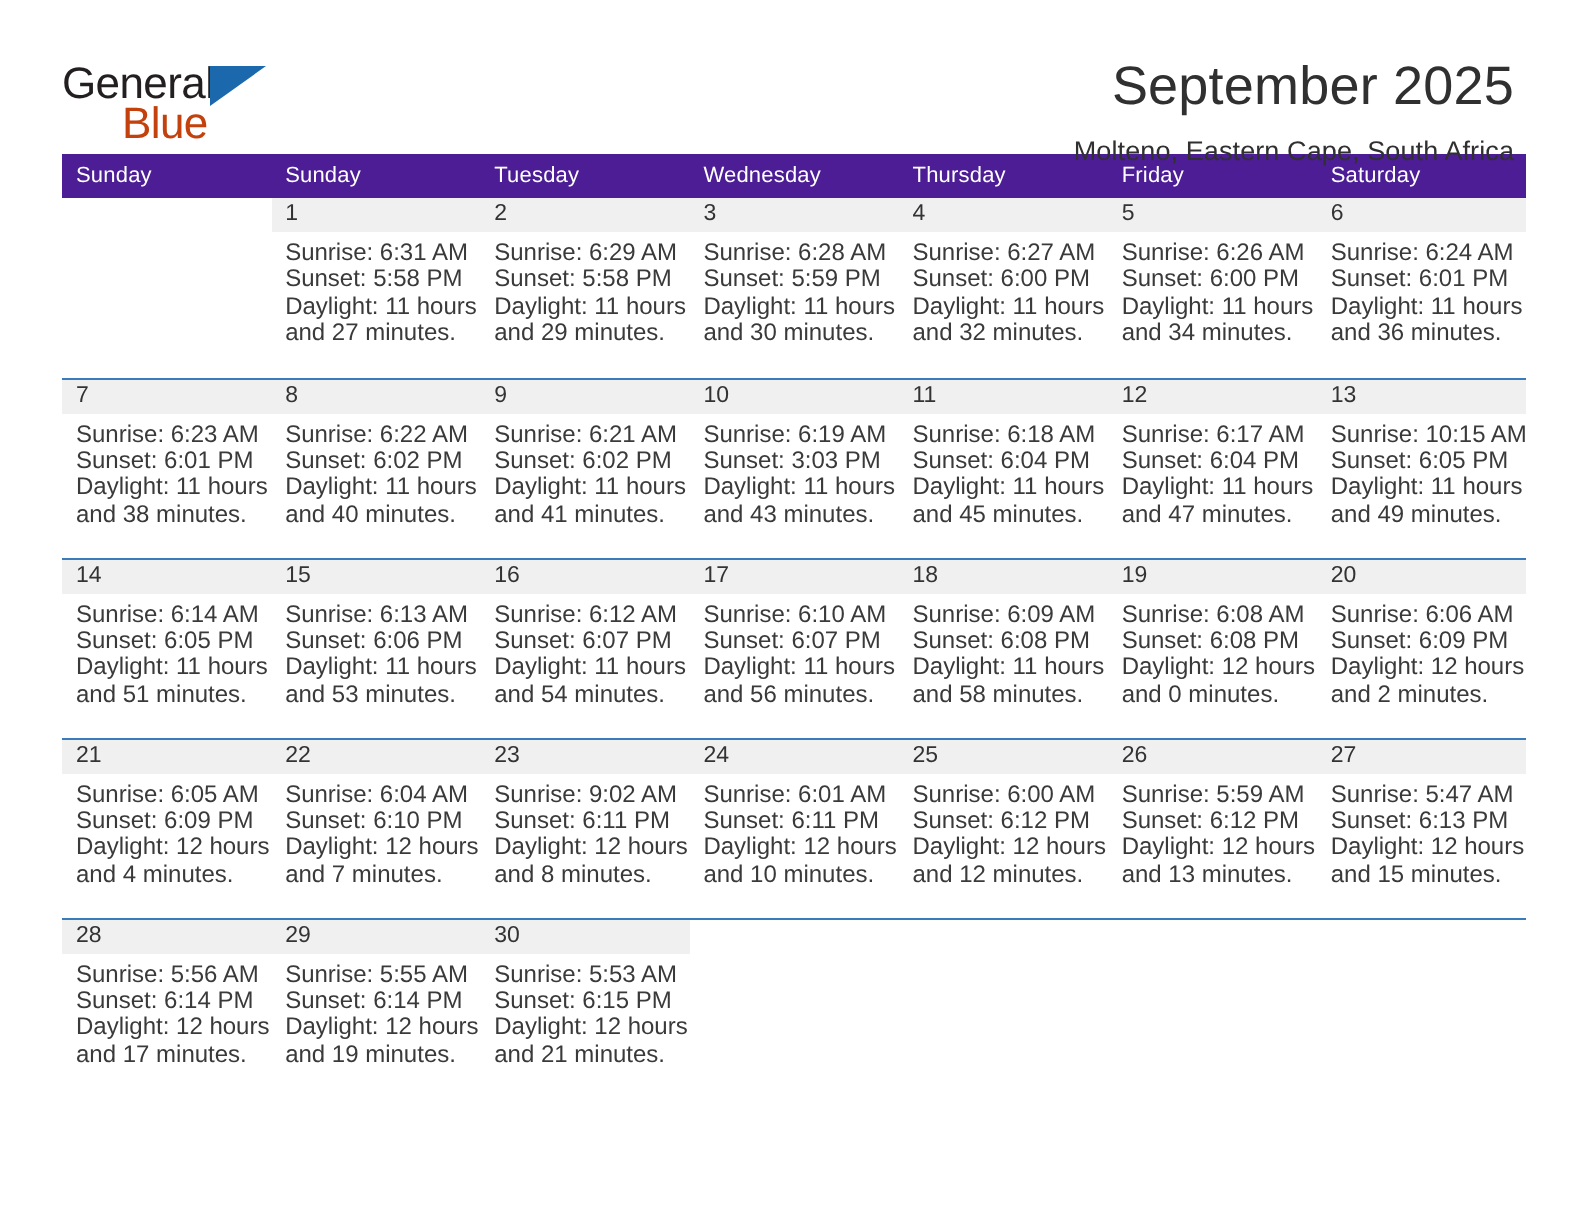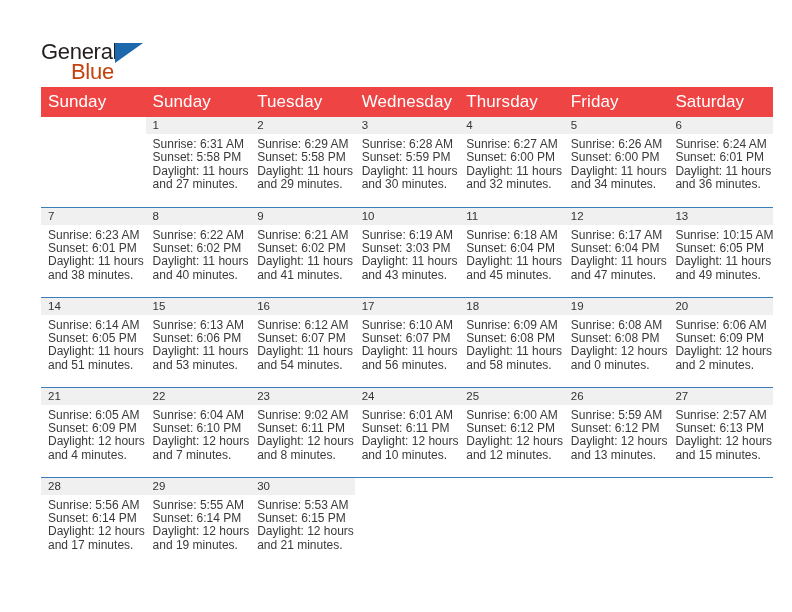--- a/index.html
+++ b/index.html
@@ -8,21 +8,21 @@
     width: 792px; height: 612px;
     background: #ffffff;
     font-family: "Liberation Sans", sans-serif;
     color: #222222;
     overflow: hidden;
   }
   .page {
     position: relative;
     width: 792px;
     height: 480px;
-    padding: 11px;
+    padding: 1px;
   }
 
   
   .header {
     display: flex;
     align-items: flex-start;
     justify-content: space-between;
     padding: 28px 34px 0 30px;
     height: 76px;
   }
@@ -76,24 +76,24 @@
   }
 
   
   .calendar {
     margin: 0 30px 0 30px;
     width: 732px;
     border-collapse: collapse;
     table-layout: fixed;
   }
   .calendar th {
-    background: #ef4444;
+    background: #4c1d95;
     color: #ffffff;
     font-weight: normal;
-    font-size: 17px;
+    font-size: 11px;
     text-align: left;
     padding: 5px 0 5px 7px;
     height: 21px;
     letter-spacing: 0.1px;
   }
   .calendar td {
     vertical-align: top;
     width: 104.57px;
     padding: 0;
     border-top: 1px solid #3a7cba;
@@ -127,20 +127,24 @@
 <div class="page">
 
   <div class="header">
 
     <div class="logo">
       <span class="logo-general">General</span>
       <span class="logo-triangle"></span>
       <span class="logo-blue">Blue</span>
     </div>
 
+    <div class="title-block">
+      <div class="cal-title">September 2025</div>
+      <div class="cal-subtitle">Molteno, Eastern Cape, South Africa</div>
+    </div>
 
   </div>
 
   <table class="calendar">
     <thead>
       <tr>
         <th>Sunday</th>
         <th>Sunday</th>
         <th>Tuesday</th>
         <th>Wednesday</th>
@@ -390,21 +394,21 @@
             <div class="cell-body">
               <div>Sunrise: 5:59 AM</div>
               <div>Sunset: 6:12 PM</div>
               <div>Daylight: 12 hours</div>
               <div>and 13 minutes.</div>
             </div>
           </td>
           <td>
             <div class="daynum-band">27</div>
             <div class="cell-body">
-              <div>Sunrise: 2:57 AM</div>
+              <div>Sunrise: 5:47 AM</div>
               <div>Sunset: 6:13 PM</div>
               <div>Daylight: 12 hours</div>
               <div>and 15 minutes.</div>
             </div>
           </td>
         </tr>
         <tr class="week-row">
           <td>
             <div class="daynum-band">28</div>
             <div class="cell-body">

